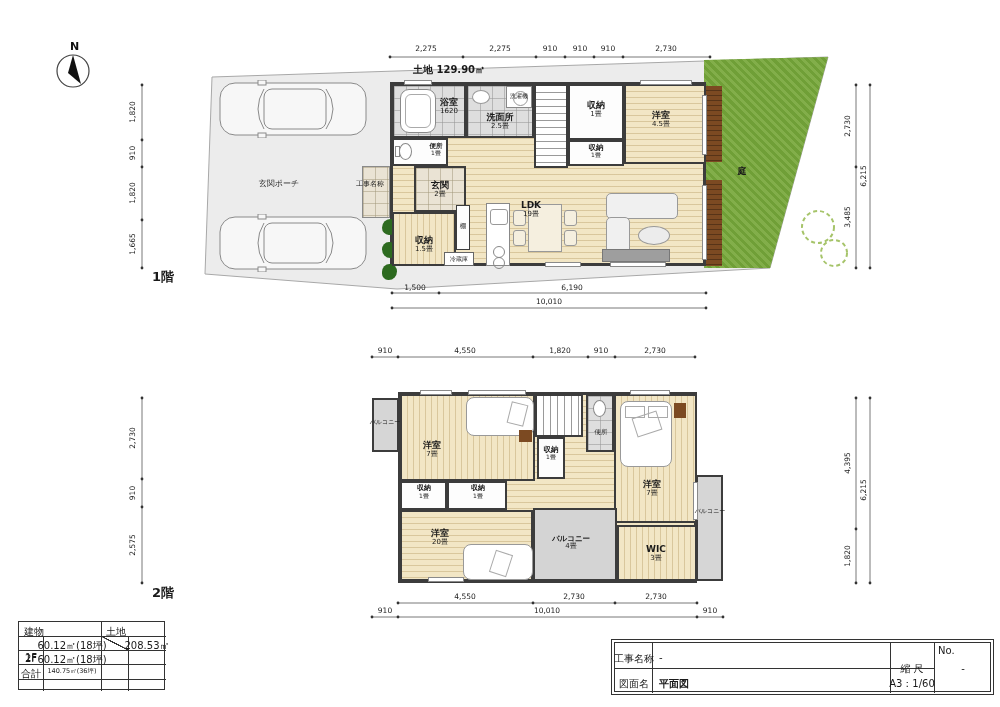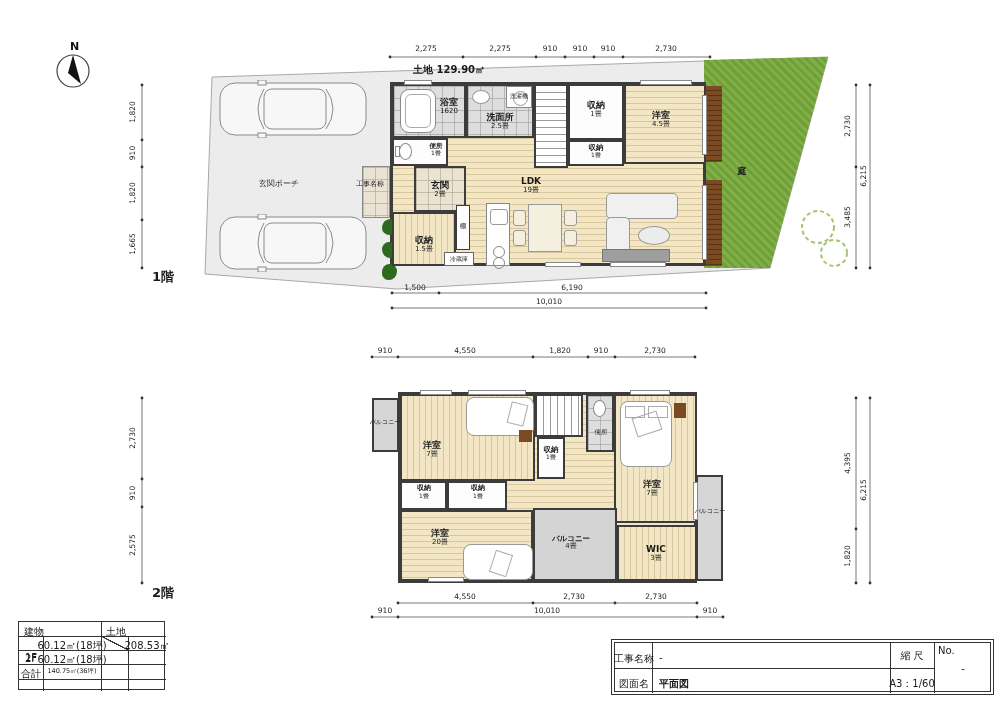--- a/index.html
+++ b/index.html
@@ -153,21 +153,21 @@
       <div class="rs" style="font-size:6px">1畳</div>
     </div>
   <div class="rl" style="left:596px;top:143px">
       <div class="rn" style="font-size:7.5px">収納</div>
       <div class="rs" style="font-size:6px">1畳</div>
     </div>
   <div class="rl" style="left:440px;top:180px">
       <div class="rn">玄関</div>
       <div class="rs">2畳</div>
     </div>
-  <div class="rl" style="left:531px;top:176px">
+  <div class="rl" style="left:531px;top:200px">
       <div class="rn">LDK</div>
       <div class="rs">19畳</div>
     </div>
   <div class="rl" style="left:424px;top:235px">
       <div class="rn">収納</div>
       <div class="rs">1.5畳</div>
     </div>
   <div class="tiny" style="left:463px;top:222px;font-size:6.5px">棚</div>
   <div class="tiny" style="left:459px;top:255px">冷蔵庫</div>
   <div class="rl" style="left:742px;top:166px">
@@ -369,21 +369,21 @@
   </div>
 
   <div class="abs" style="left:611px;top:639px;width:383px;height:56px;border:1px solid #333;box-sizing:border-box;z-index:8"></div>
   <div class="tbl" style="left:614px;top:642px;width:377px;height:50px">
     <div class="tline" style="left:0;top:25px;width:319px;height:1px"></div>
     <div class="tline" style="left:37px;top:0;width:1px;height:50px"></div>
     <div class="tline" style="left:275px;top:0;width:1px;height:50px"></div>
     <div class="tline" style="left:319px;top:0;width:1px;height:50px"></div>
     <div class="tcell c" style="left:19px;top:9px">工事名称</div>
     <div class="tcell" style="left:44px;top:9px">-</div>
-    <div class="tcell c" style="left:297px;top:6px">縮 尺</div>
+    <div class="tcell c" style="left:297px;top:19px">縮 尺</div>
     <div class="tcell" style="left:323px;top:2px;font-size:10px">No.</div>
     <div class="tcell c" style="left:348px;top:20px">-</div>
     <div class="tcell c" style="left:19px;top:34px">図面名</div>
     <div class="tcell" style="left:44px;top:34px;font-weight:bold">平面図</div>
     <div class="tcell c" style="left:297px;top:34px">A3：1/60</div>
   </div>
 
 </div>
 
 </body></html>

